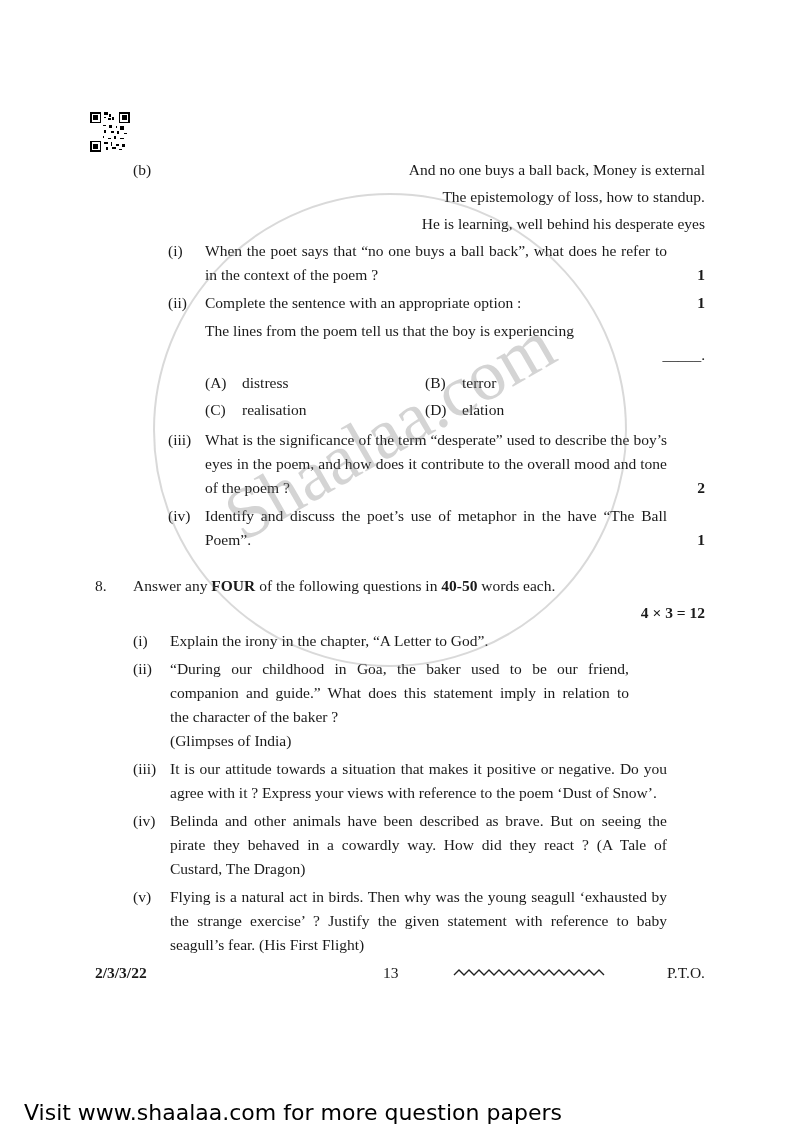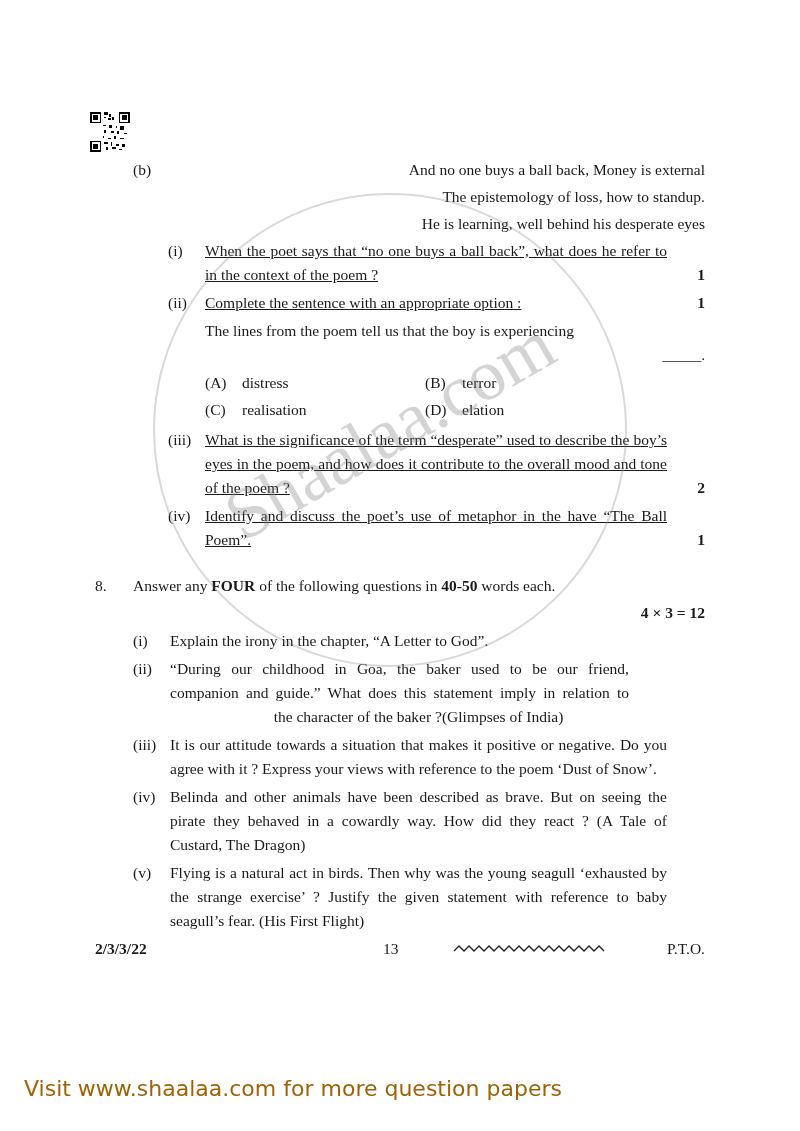--- a/index.html
+++ b/index.html
@@ -20,52 +20,52 @@
     color:rgba(120,120,120,0.32); font-family:"Liberation Serif", serif;
   }
   .content { position:relative; z-index:1; padding:156px 95px 0 95px; line-height:24px; }
 
   .passage { display:flex; line-height:27px; margin-left:38px; margin-bottom:2px; }
   .p-label { width:33px; flex:none; }
   .p-lines { flex:1;text-align:right; }
 
   .subq { display:flex; margin-left:73px; margin-bottom:4px; }
   .subq .num { width:37px; flex:none; }
-  .subq .qtext { flex:1; text-align:justify; margin-right:24px;text-decoration:underline; }
+  .subq .qtext { flex:1; text-align:justify; margin-right:24px; }
   .subq .marks { width:14px; flex:none; align-self:flex-end; font-weight:bold; text-align:right; }
 
   .cont { margin-left:110px; margin-right:64px; text-align:justify; }
   .blankline { margin-left:83px; margin-bottom:4px;text-align:right; }
 
   .options { margin-left:110px; display:grid; grid-template-columns:220px 220px; row-gap:3px; margin-top:2px; margin-bottom:6px; }
   .option { display:flex; }
   .opt-label { width:37px; flex:none; }
 
   .q8head { display:flex; margin-top:22px; }
   .q8num { width:38px; flex:none; }
   .q8text { flex:1; }
   .bold { font-weight:bold; }
   .formula { text-align:right; font-weight:bold; margin:3px 0 4px 0; }
 
   .q8item { display:flex; margin-left:38px; margin-bottom:4px; }
   .q8item .num { width:37px; flex:none; }
   .q8item .qtext, .q8item .qwrap { flex:1; margin-right:38px; }
   .qtext { text-align:justify; }
   .force-just { text-align-last:justify; }
-  .lastline { display:flex; justify-content:center; }
+  .lastline { display:flex; justify-content:space-between;flex-direction:column; }
 
   .pfooter { position:relative; height:24px; margin-top:0; }
   .fcode { position:absolute; left:0; font-weight:bold; }
   .fpage { position:absolute; left:288px; }
   .fsquiggle { position:absolute; left:358px; top:7px; line-height:0; }
   .fpto { position:absolute; right:0; font-weight:normal; }
 
   .banner {
-    position:absolute; left:24px; bottom:30px; z-index:2;
-    font-family:"DejaVu Sans", sans-serif; font-size:22px; color:#a16207;
+    position:absolute; left:24px; bottom:6px; z-index:2;
+    font-family:"DejaVu Sans", sans-serif; font-size:22px; color:#000000;
   }
 </style>
 </head>
 <body>
 
 <div class="page">
 
   <div class="qr">
     <svg viewBox="0 0 25 25" width="40" height="40" shape-rendering="crispEdges">
       <path fill="#000" d="M0,0h7v7h-7z M18,0h7v7h-7z M0,18h7v7h-7z"></path>

